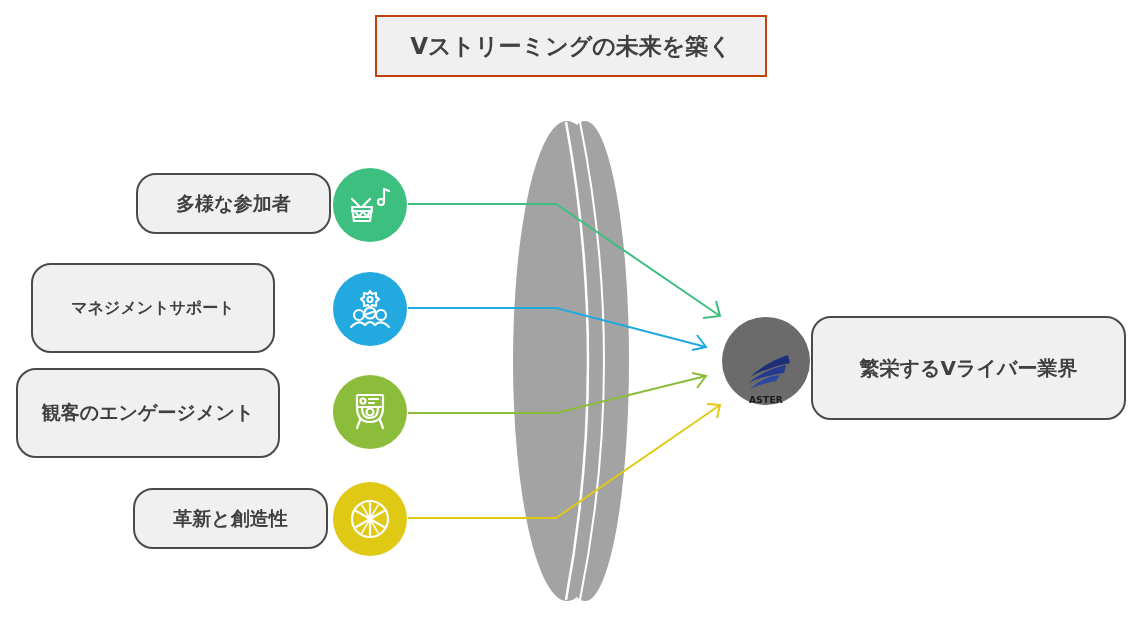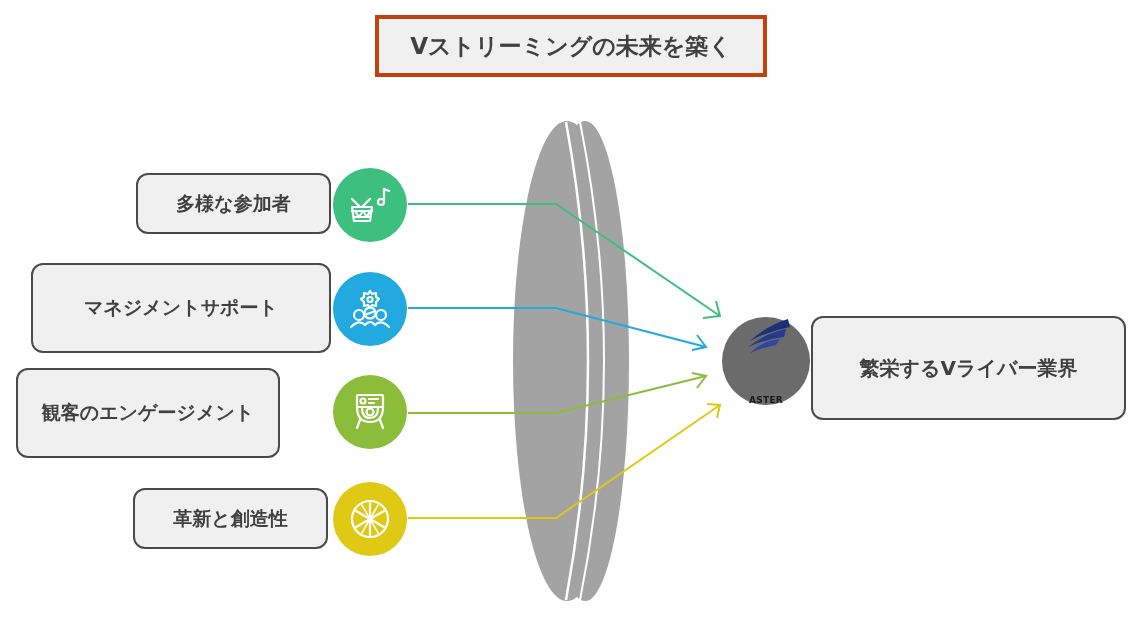--- a/index.html
+++ b/index.html
@@ -1,38 +1,38 @@
 <!DOCTYPE html>
 <html><head>
 <meta charset="utf-8">
 <style>
   html, body { margin: 0; padding: 0; background: #ffffff; }
   body { width: 1143px; height: 618px; position: relative; overflow: hidden;
          font-family: "DejaVu Sans", "Liberation Sans", sans-serif; }
   .box {
     position: absolute; box-sizing: border-box;
-    background: #f0f0f0; border: 2px solid #4a4a4a; border-radius: 12px;
+    background: #f0f0f0; border: 2px solid #4a4a4a; border-radius: 20px;
     display: flex; align-items: center; justify-content: center;
     color: #404040; font-weight: bold;
   }
   .title-box {
     position: absolute; left: 375px; top: 15px; width: 392px; height: 62px;
-    box-sizing: border-box; background: #f0f0f0; border: 4px solid #c2410c;
+    box-sizing: border-box; background: #f0f0f0; border: 2px solid #c2410c;
     display: flex; align-items: center; justify-content: center;
     color: #404040; font-weight: bold; font-size: 23px;
   }
   #diagram { position: absolute; left: 0; top: 0; }
   .icon-circle {
     position: absolute; width: 74px; height: 74px; border-radius: 50%;
     display: flex; align-items: center; justify-content: center;
   }
   .logo-circle {
     position: absolute; left: 722px; top: 317px; width: 88px; height: 88px;
     border-radius: 50%; background: #6b6b6b;
-    display: flex; flex-direction: column; align-items: center; justify-content: space-between;
+    display: flex; flex-direction: column; align-items: center; justify-content: flex-end;
   }
   .logo-text { color: #1a1a1a; font-size: 9px; font-weight: bold; margin-top: 2px; letter-spacing: 0.3px; }
 </style>
 </head>
 <body>
 
 <svg id="diagram" width="1143" height="618">
 
   <g>
     <ellipse cx="585" cy="361" rx="44" ry="240" fill="#a3a3a3"></ellipse>
@@ -50,21 +50,21 @@
       <polyline points="408,518 556,518 720,405" fill="none" stroke="#e0c915" stroke-width="2"></polyline>
       <polyline points="707,404 720,405 717,418" fill="none" stroke="#e0c915" stroke-width="2"></polyline>
     </g>
 </svg>
 
 <div class="title-box">Vストリーミングの未来を築く</div>
 
 <div class="box" style="left:136px;top:173px;width:195px;height:61px;font-size:19px;">
   <span>多様な参加者</span>
 </div>
-<div class="box" style="left:31px;top:263px;width:300px;height:90px;font-size:19px;">
+<div class="box" style="left:31px;top:263px;width:244px;height:90px;font-size:16px;">
   <span>マネジメントサポート</span>
 </div>
 <div class="box" style="left:16px;top:368px;width:264px;height:90px;font-size:19px;">
   <span>観客のエンゲージメント</span>
 </div>
 <div class="box" style="left:133px;top:488px;width:195px;height:61px;font-size:19px;">
   <span>革新と創造性</span>
 </div>
 
 <div class="icon-circle" style="left:333px;top:168px;background:#3dbf7f;">

